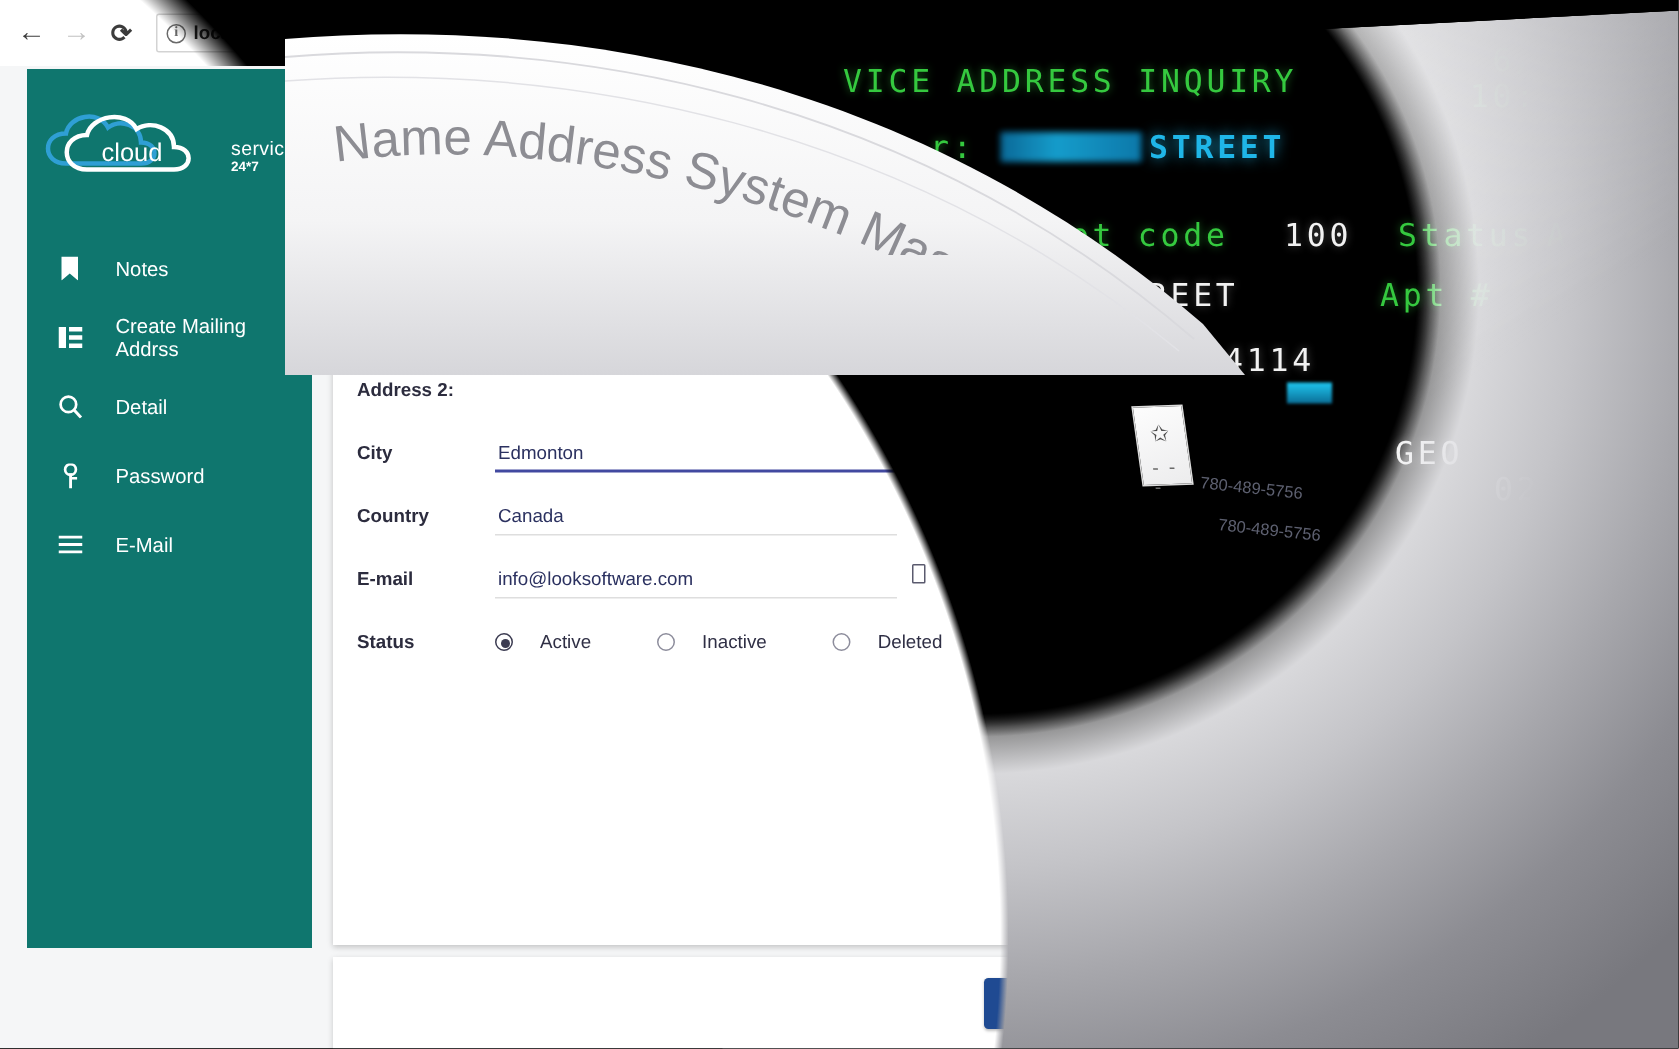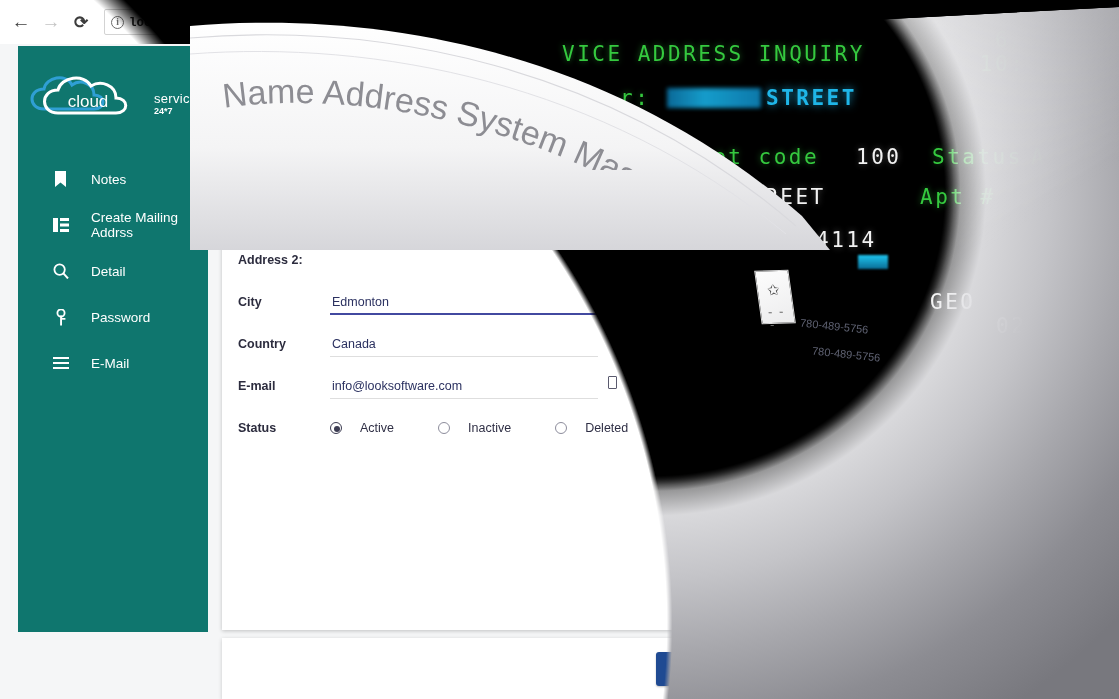--- a/index.html
+++ b/index.html
@@ -114,21 +114,21 @@
     font-size: 12.5px;
   }
   .info-ico {
     width: 13px; height: 13px; border-radius: 50%;
     border: 1.4px solid #6a6a6a; color: #6a6a6a;
     font-size: 9.5px; line-height: 11px; text-align: center;
     font-family: "Liberation Serif", serif; font-weight: bold;
     flex: 0 0 auto;
   }
   .url { color: #9b9b9b; white-space: nowrap; }
-  .url b { color: #222; font-weight: 700; font-family: Liberation Mono, monospace; }
+  .url b { color: #222; font-weight: 700; }
 
   
   .app {
     position: absolute;
     left: 0; top: 44px;
     width: 1085px; height: 655px;
     background: #f5f6f7;
     z-index: 10;
     
     -webkit-mask-image: radial-gradient(ellipse 700px 690px at -15px 580px, #000 0%, #000 97.4%, transparent 98.2%);
@@ -142,21 +142,21 @@
   }
   .logo-wrap {
     height: 96px;
     display: flex; align-items: center; justify-content: center;
     gap: 4px; padding-top: 8px;
   }
   .cloud-svg { display: block; }
   .nav-list { margin-top: 14px; }
   .nav-item {
     display: flex; align-items: center;
-    height: 46px; padding-left: 34px; gap: 22px;
+    height: 46px; padding-left: 20px; gap: 22px;
     color: #fff; font-size: 13.5px;
     cursor: pointer;
   }
   .nav-ico {
     width: 17px; flex: 0 0 17px;
     display: flex; align-items: center; justify-content: center;
     color: #fff;
   }
 
   

